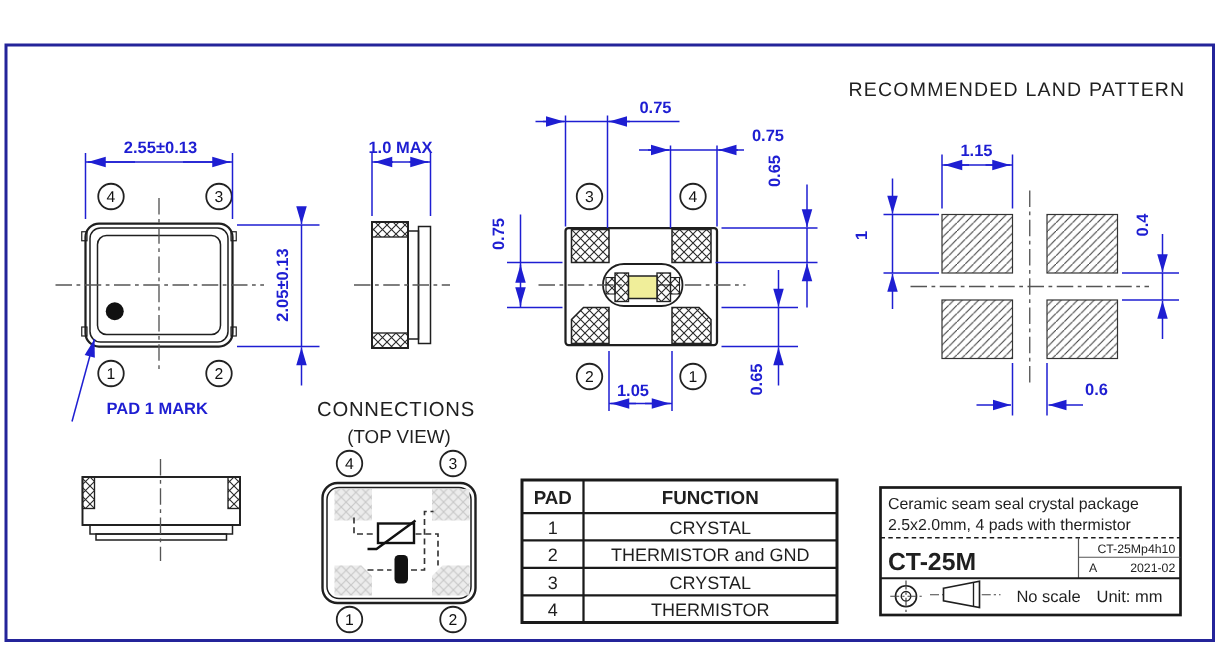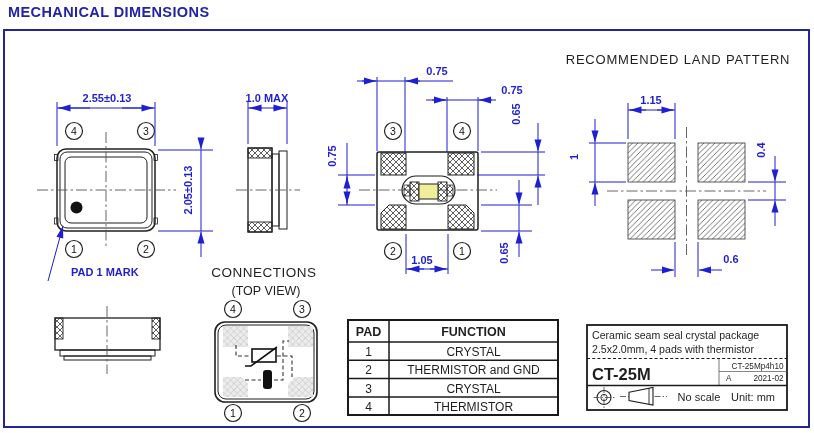--- a/index.html
+++ b/index.html
@@ -16,21 +16,20 @@
   .lnk{stroke:#1f1f1f;fill:none;}
   .cl{stroke:#555;stroke-width:.9;stroke-dasharray:11 3 2.5 3;fill:none;}
   .cls{stroke:#444;stroke-width:.8;stroke-dasharray:6 2 1.5 2;fill:none;}
   .dash{stroke:#333;stroke-width:1.1;stroke-dasharray:4 2.5;fill:none;}
   .tbl{stroke:#1a1a1a;fill:none;}
 </style>
 </head>
 <body>
 
 <div class="canvas">
-  <div class="page-title">MECHANICAL DIMENSIONS</div>
 
   <svg width="814" height="433" viewBox="0 0 814 433">
     <defs>
       <pattern id="xh" patternUnits="userSpaceOnUse" width="6" height="6">
         <path d="M0,6 L6,0 M0,0 L6,6" stroke="#2a2a2a" stroke-width="0.75" fill="none"></path>
       </pattern>
       <pattern id="dh" patternUnits="userSpaceOnUse" width="5.5" height="5.5">
         <path d="M0,5.5 L5.5,0" stroke="#3a3a3a" stroke-width="0.7" fill="none"></path>
       </pattern>
       <pattern id="lh" patternUnits="userSpaceOnUse" width="6.5" height="6.5">

